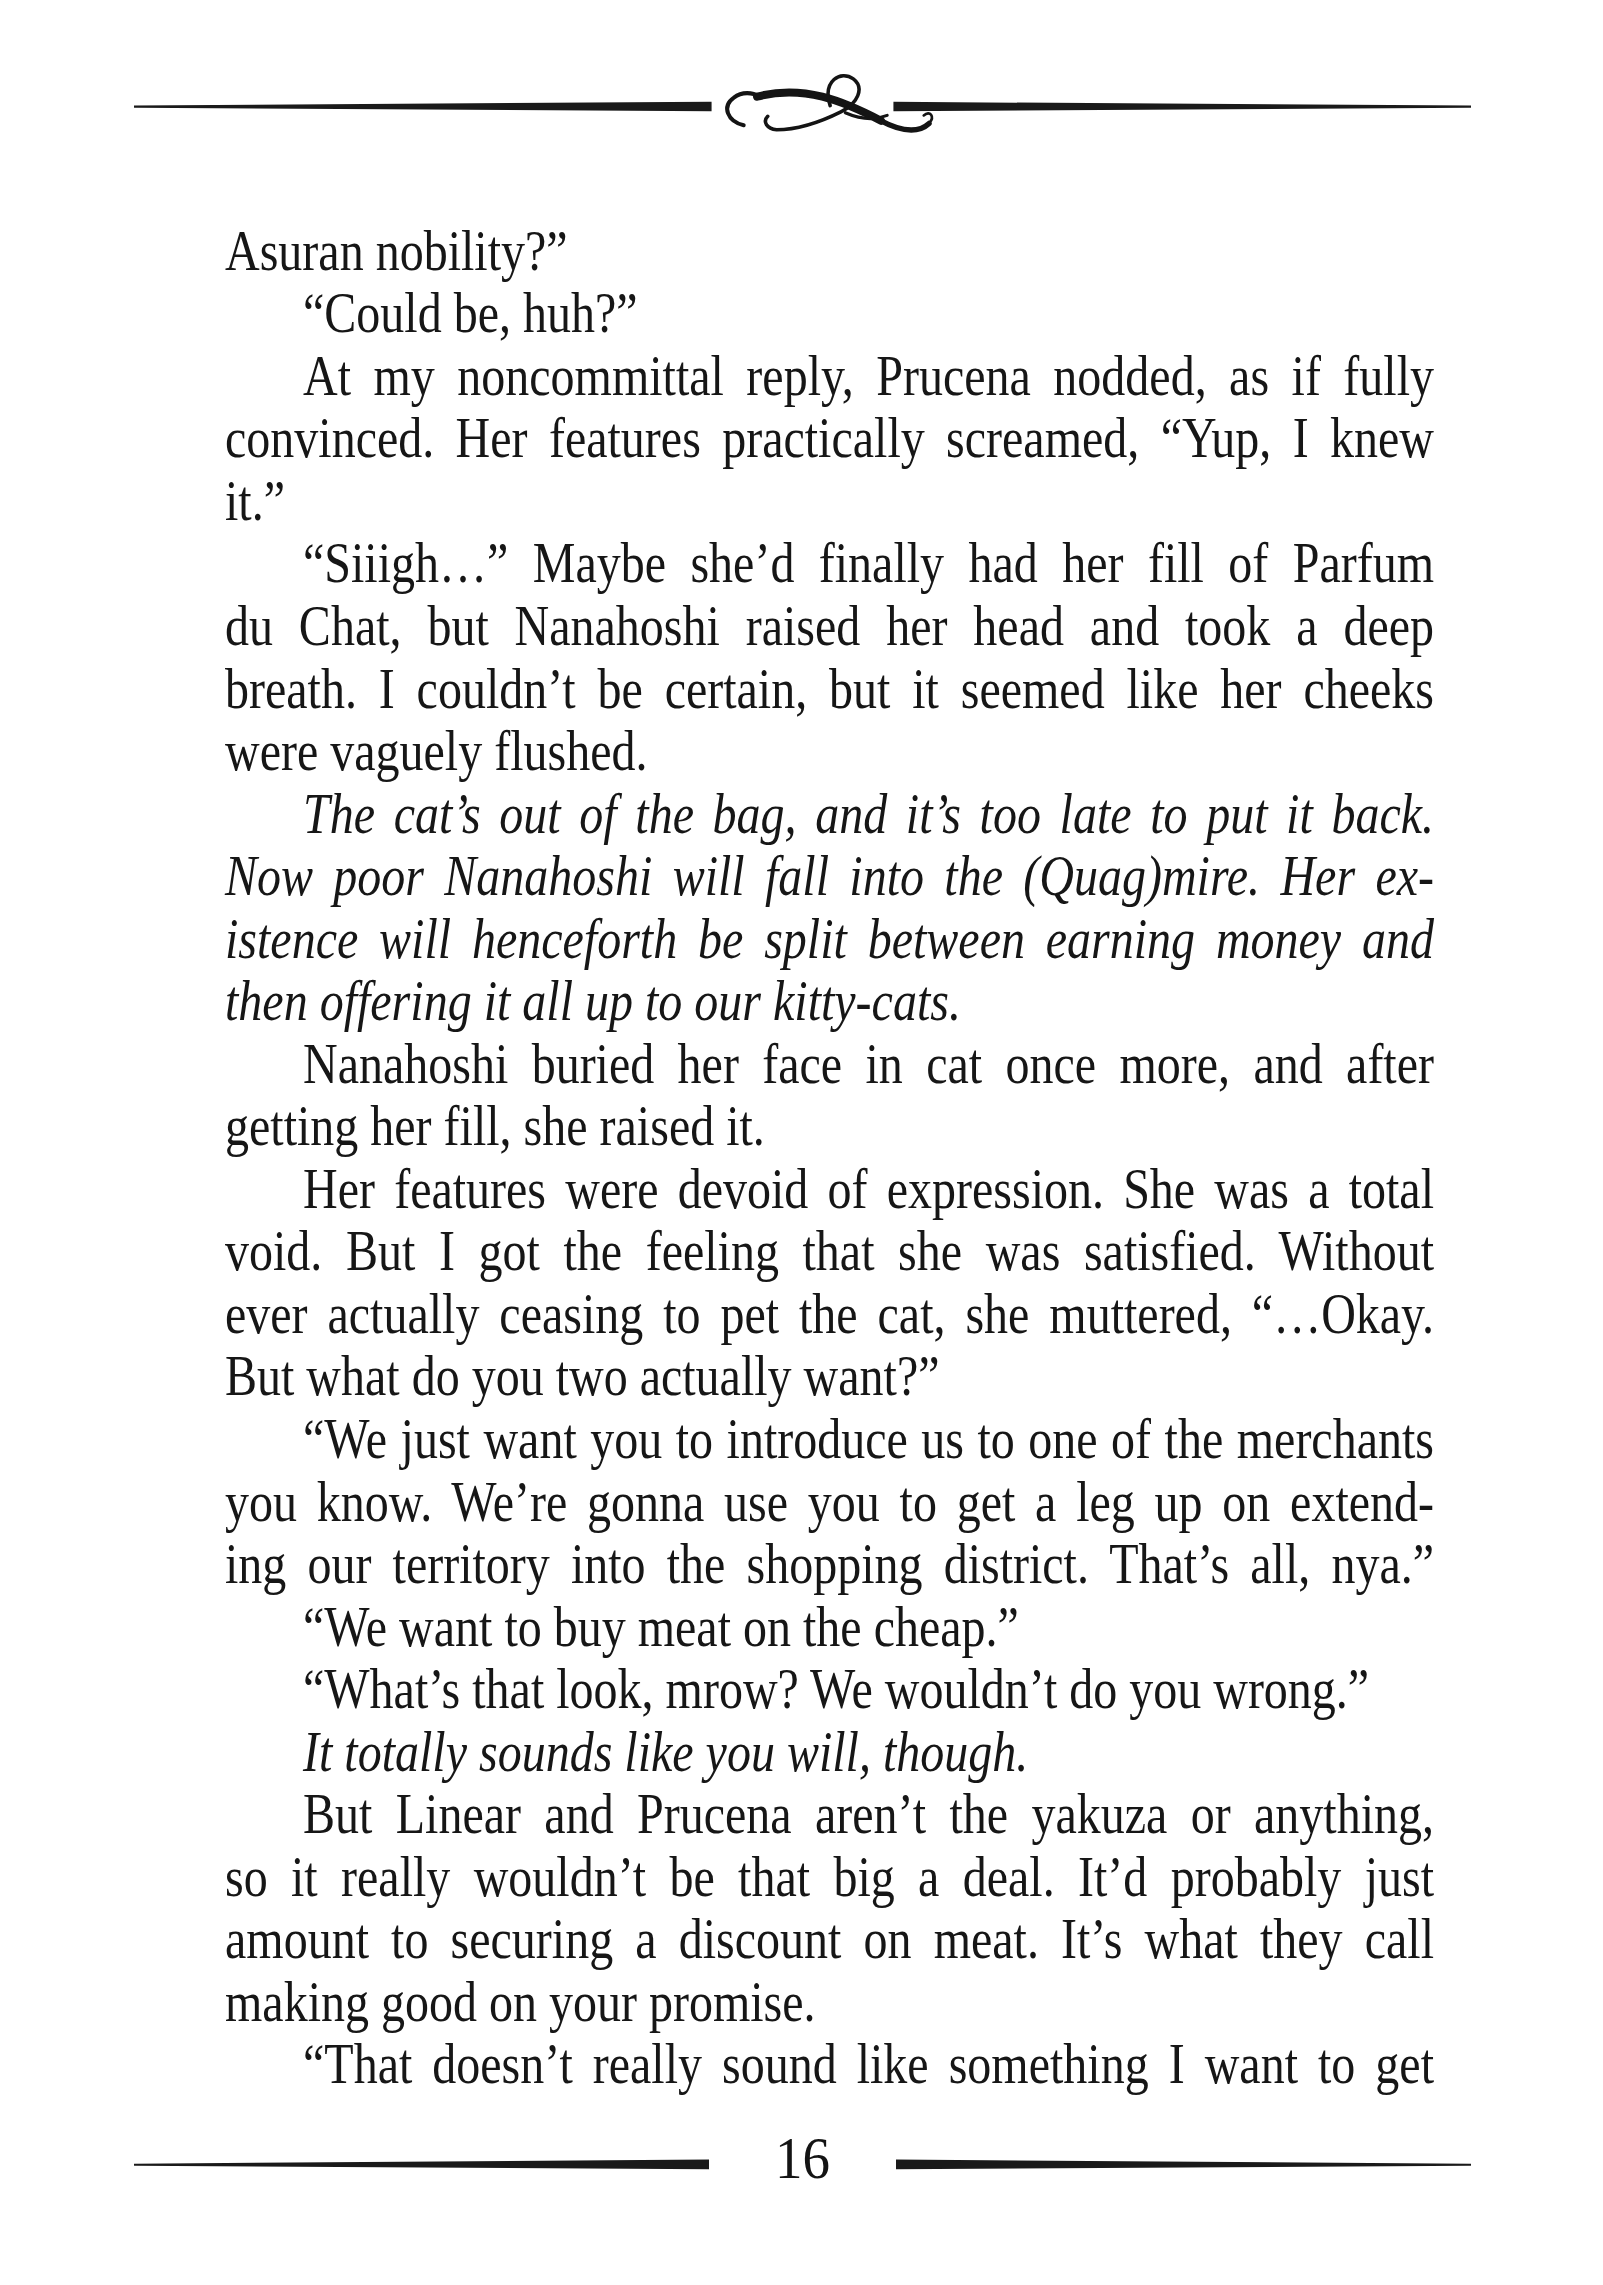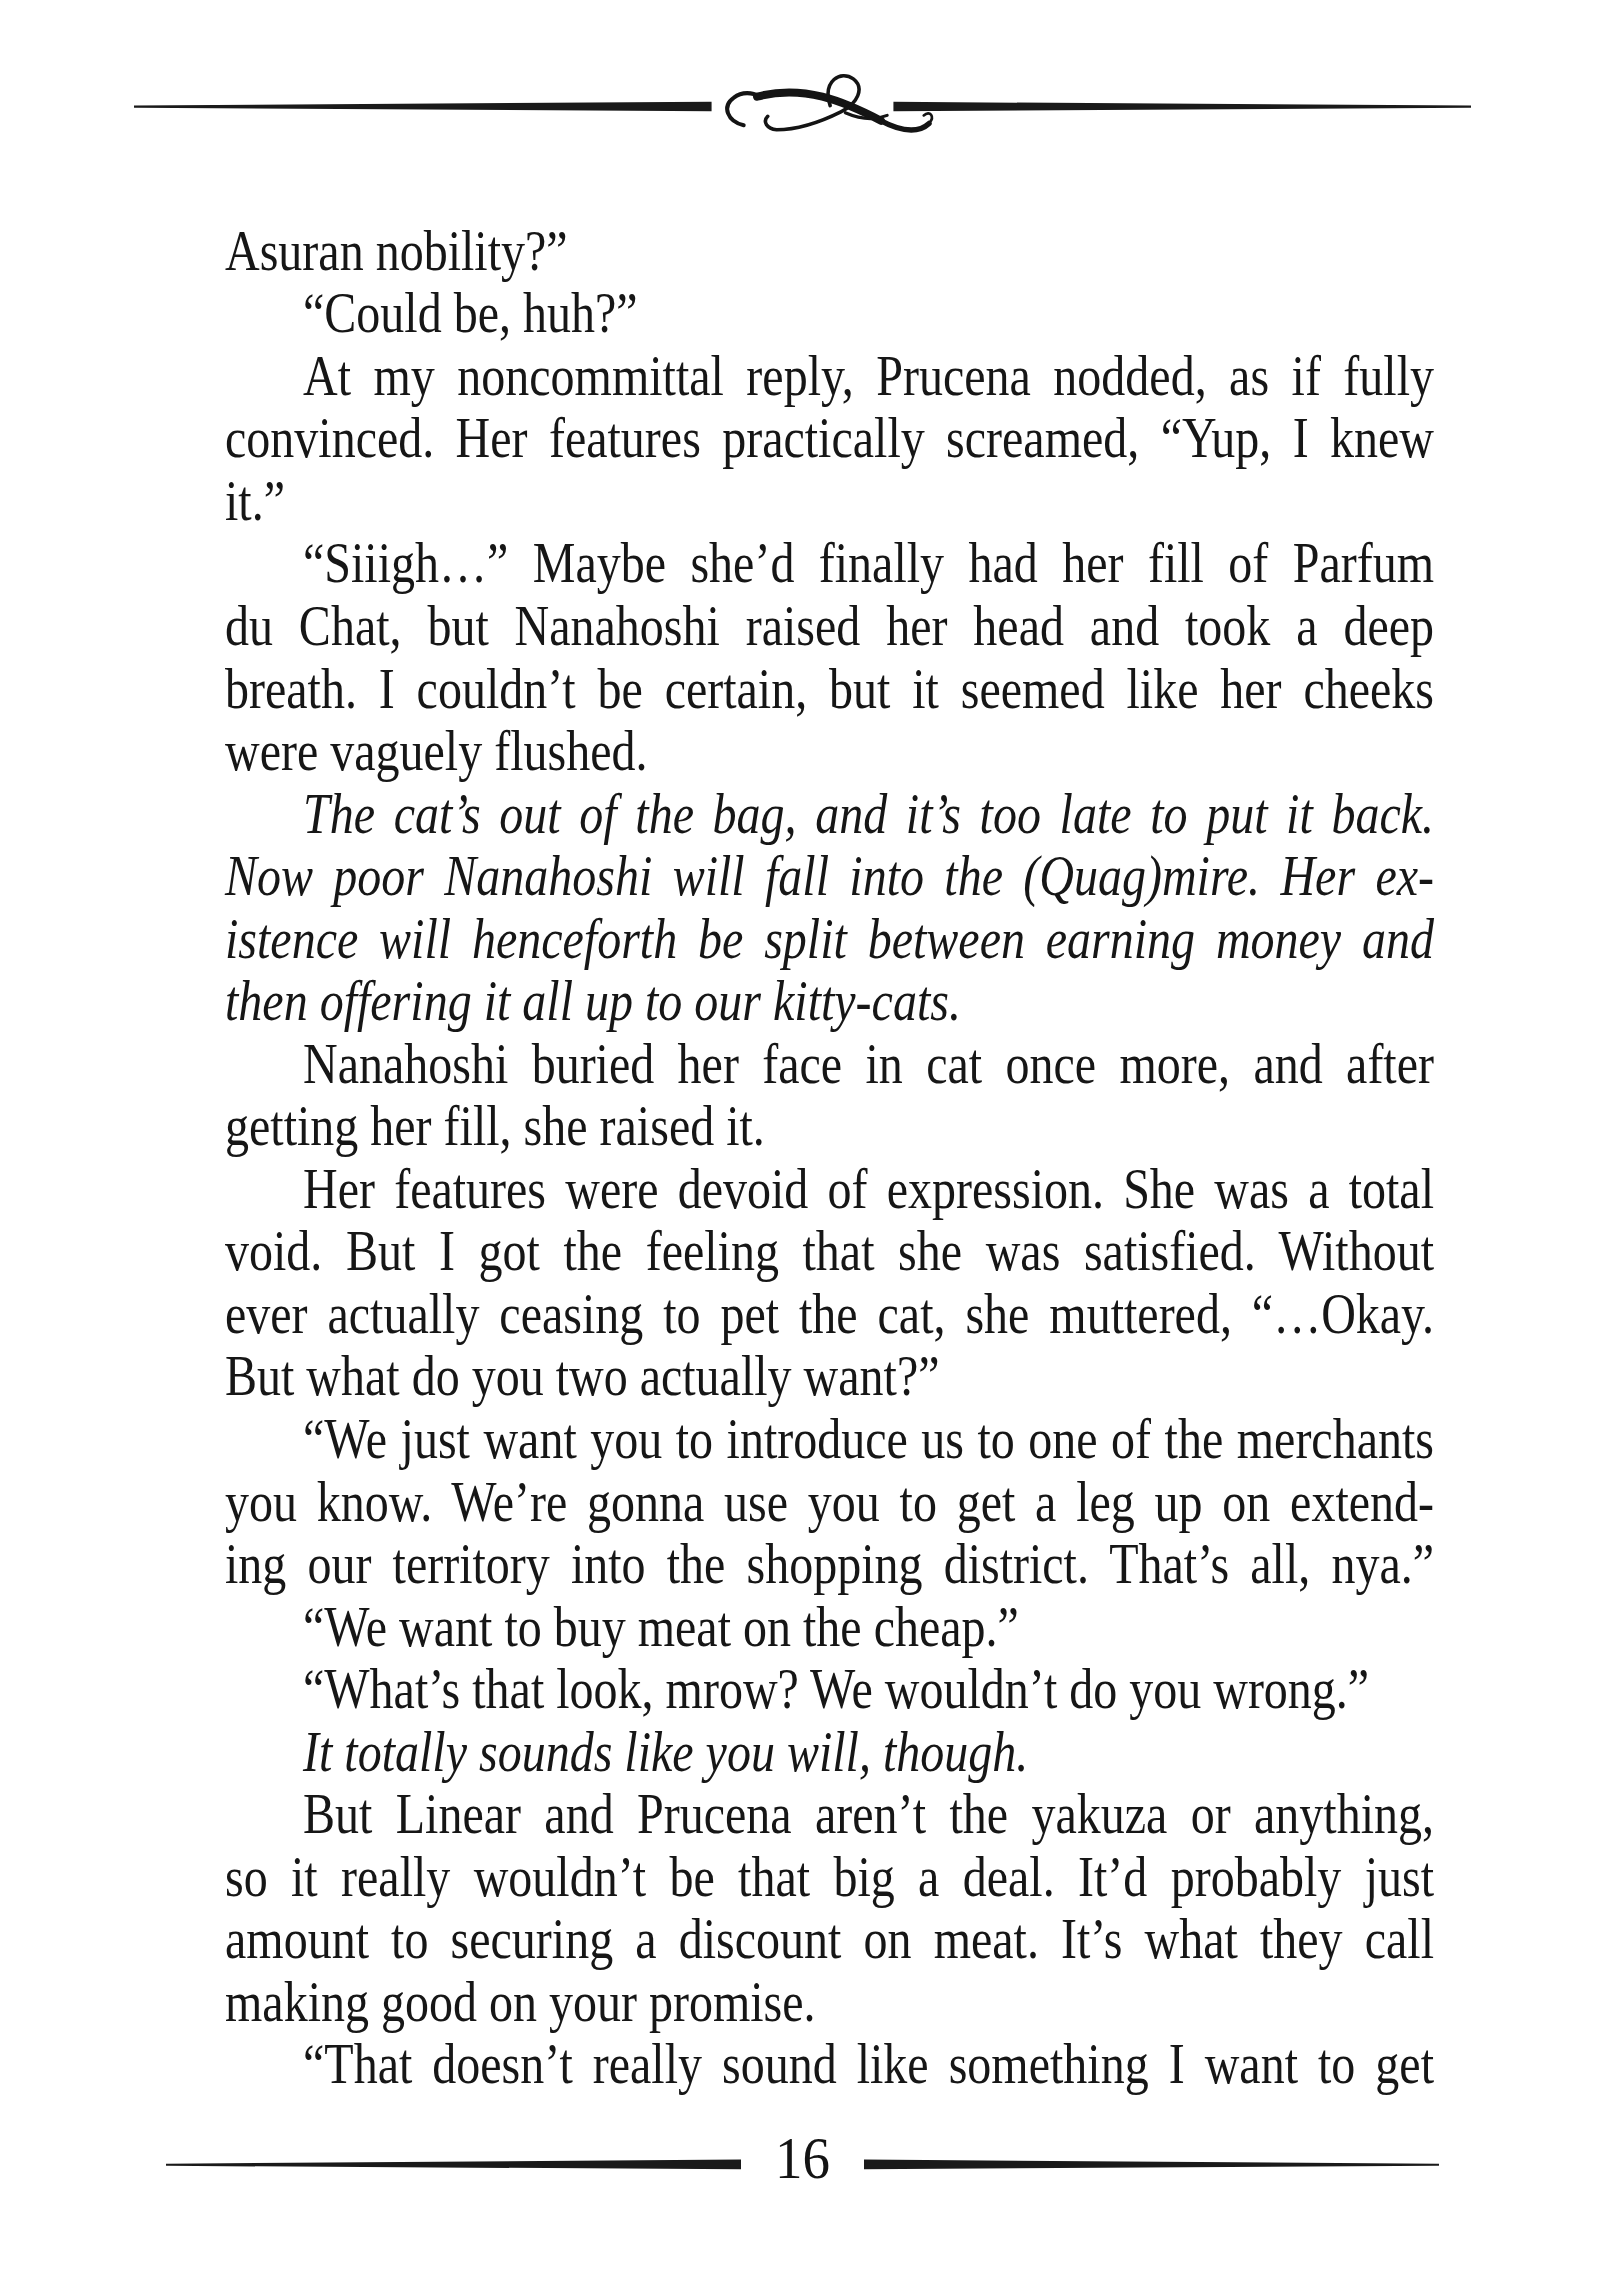--- a/index.html
+++ b/index.html
@@ -50,21 +50,21 @@
 
   
   .footer {
     position: absolute;
     left: 134px;
     top: 2132px;
     width: 1337px;
     height: 64px;
     display: flex;
     align-items: center;
-    justify-content: center;
+    justify-content: space-between;
   }
   .footer-rule { display: block; flex: 0 0 auto; }
   .page-number {
     flex: 0 0 auto;
     font-size: 55px;
     line-height: 1;
     margin: 0 34px;
     transform: translateY(-6.2px) scaleY(1.08);
     color: #141414;
   }

